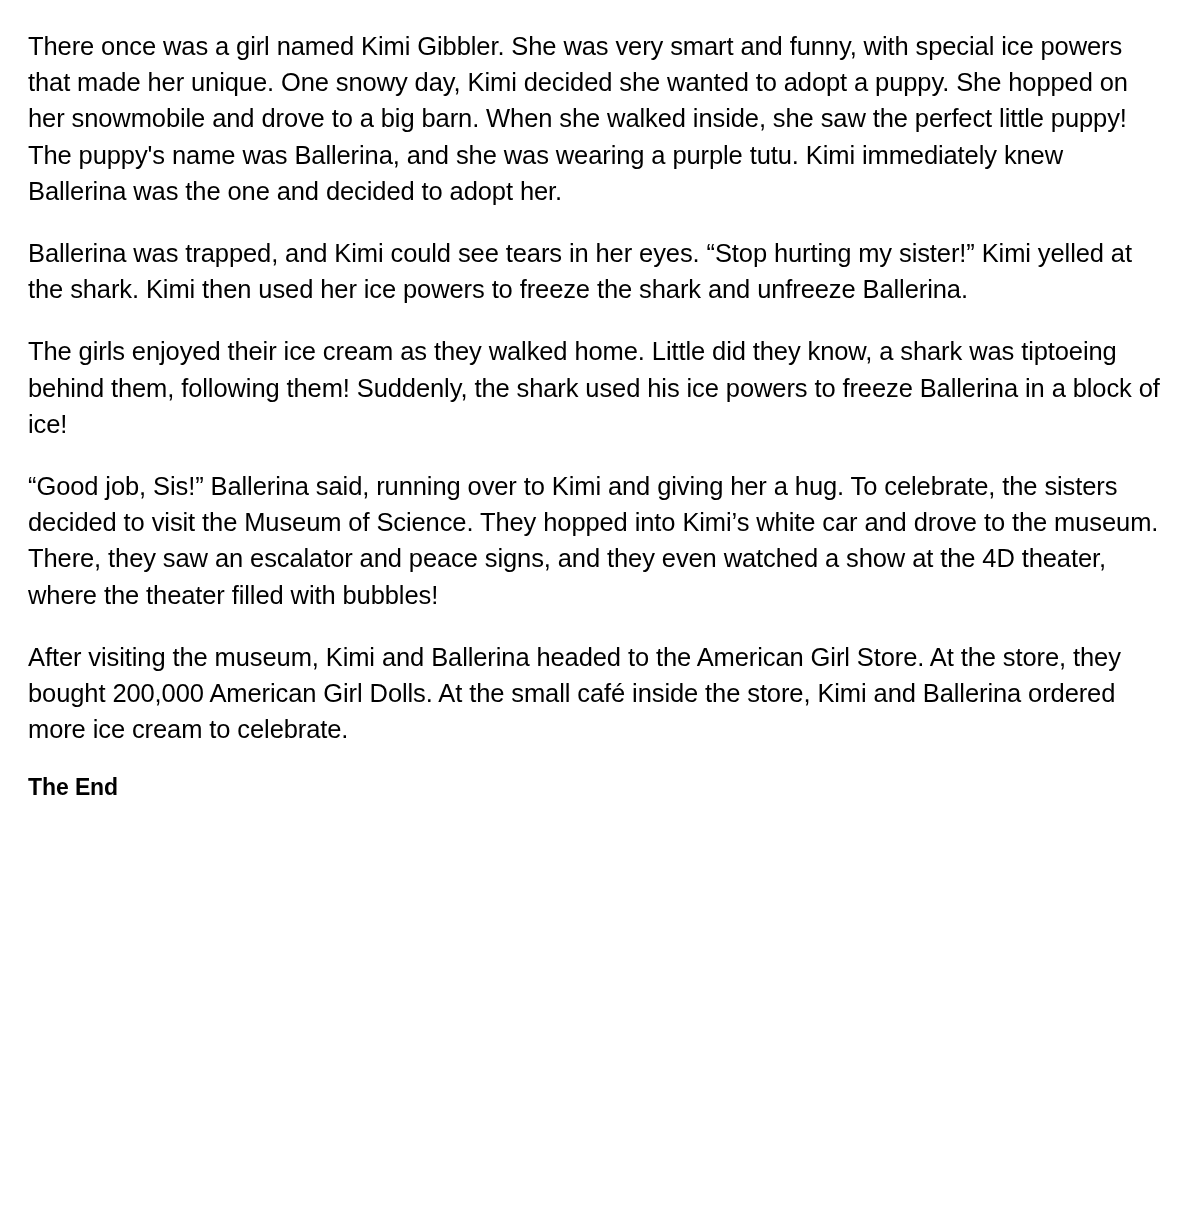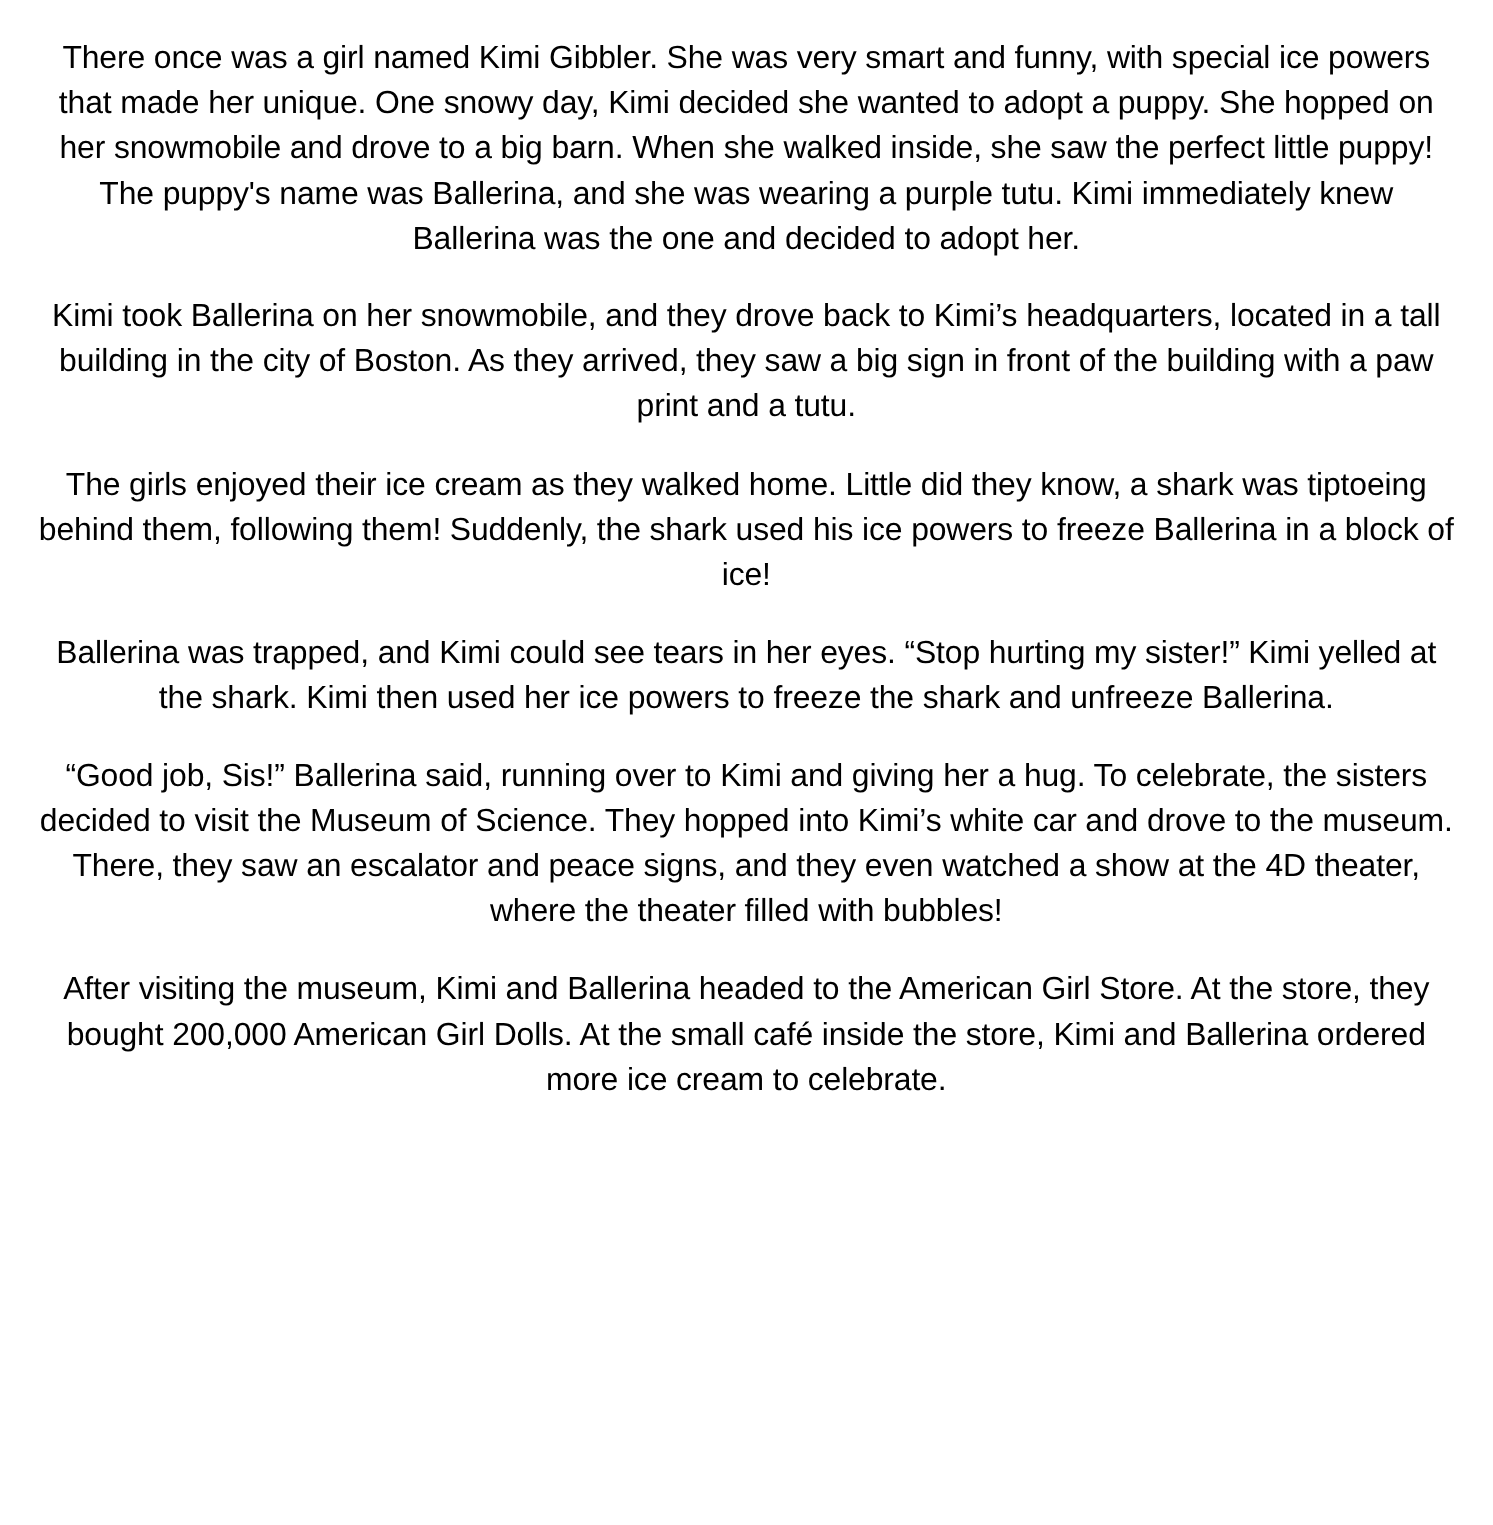--- a/index.html
+++ b/index.html
@@ -18,38 +18,38 @@
     width: 1194px;
     padding: 28px 28px 20px 28px;
   }
   .story {
     font-size: 25.5px;
     line-height: 1.42;
     color: #000000;
   }
   .story p {
     margin: 0 0 26px 0;
-    text-align: center;
+    text-align: left;
     letter-spacing: -0.1px;
   }
   .story p:last-child {
     margin-bottom: 0;
   }
   .ending {
     font-size: 23px;
     font-weight: bold;
     margin-top: 34px;
     line-height: 1.3;
   }
 </style>
 </head>
 <body>
 
 <div class="page">
   <div class="story">
     <p>There once was a girl named Kimi Gibbler. She was very smart and funny, with special ice powers that made her unique. One snowy day, Kimi decided she wanted to adopt a puppy. She hopped on her snowmobile and drove to a big barn. When she walked inside, she saw the perfect little puppy! The puppy's name was Ballerina, and she was wearing a purple tutu. Kimi immediately knew Ballerina was the one and decided to adopt her.</p>
-    <p>Kimi took Ballerina on her snowmobile, and they drove back to Kimi’s headquarters, located in a tall building in the city of Boston. As they arrived, they saw a big sign in front of the building with a paw print and a tutu.</p>
+    <p>Ballerina was trapped, and Kimi could see tears in her eyes. “Stop hurting my sister!” Kimi yelled at the shark. Kimi then used her ice powers to freeze the shark and unfreeze Ballerina.</p>
     <p>The girls enjoyed their ice cream as they walked home. Little did they know, a shark was tiptoeing behind them, following them! Suddenly, the shark used his ice powers to freeze Ballerina in a block of ice!</p>
-    <p>Ballerina was trapped, and Kimi could see tears in her eyes. “Stop hurting my sister!” Kimi yelled at the shark. Kimi then used her ice powers to freeze the shark and unfreeze Ballerina.</p>
     <p>“Good job, Sis!” Ballerina said, running over to Kimi and giving her a hug. To celebrate, the sisters decided to visit the Museum of Science. They hopped into Kimi’s white car and drove to the museum. There, they saw an escalator and peace signs, and they even watched a show at the 4D theater, where the theater filled with bubbles!</p>
     <p>After visiting the museum, Kimi and Ballerina headed to the American Girl Store. At the store, they bought 200,000 American Girl Dolls. At the small café inside the store, Kimi and Ballerina ordered more ice cream to celebrate.</p>
+    <p class="ending">The End</p>
   </div>
 </div>
 
 </body></html>

